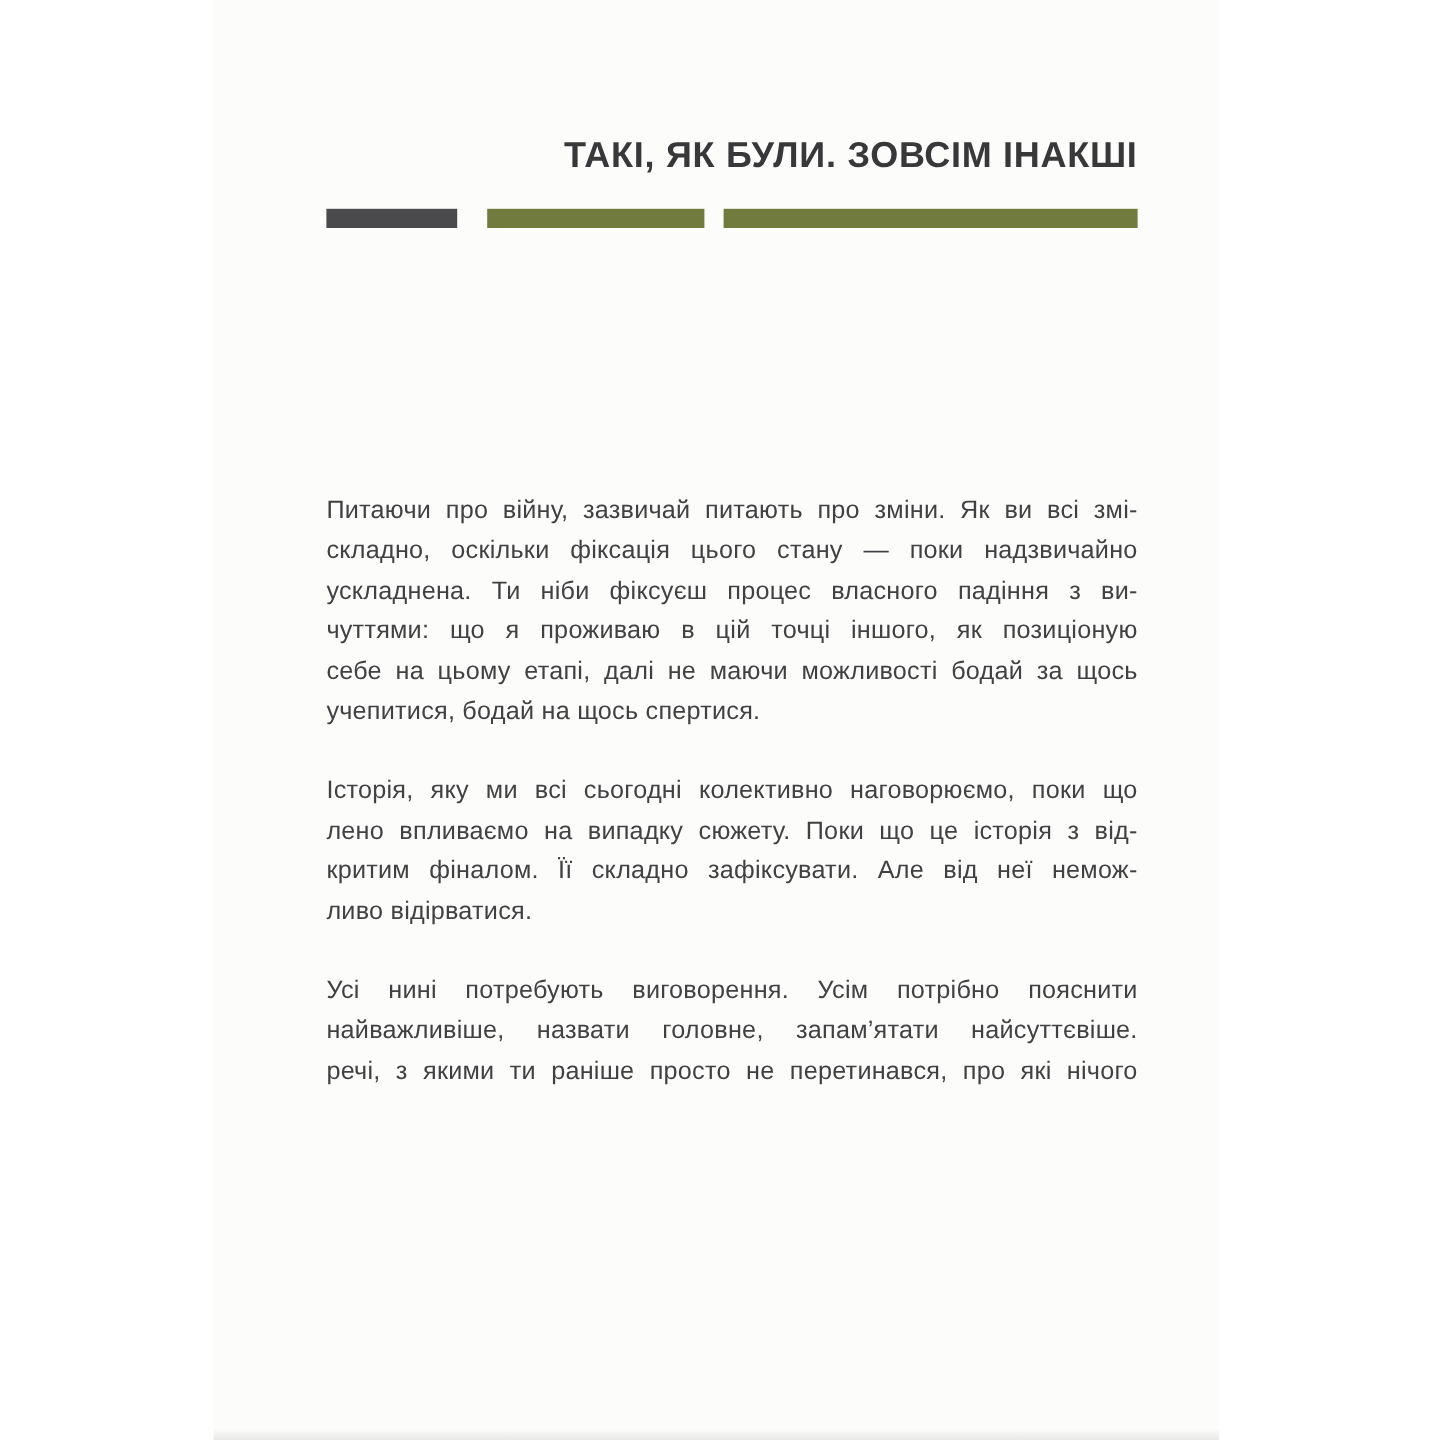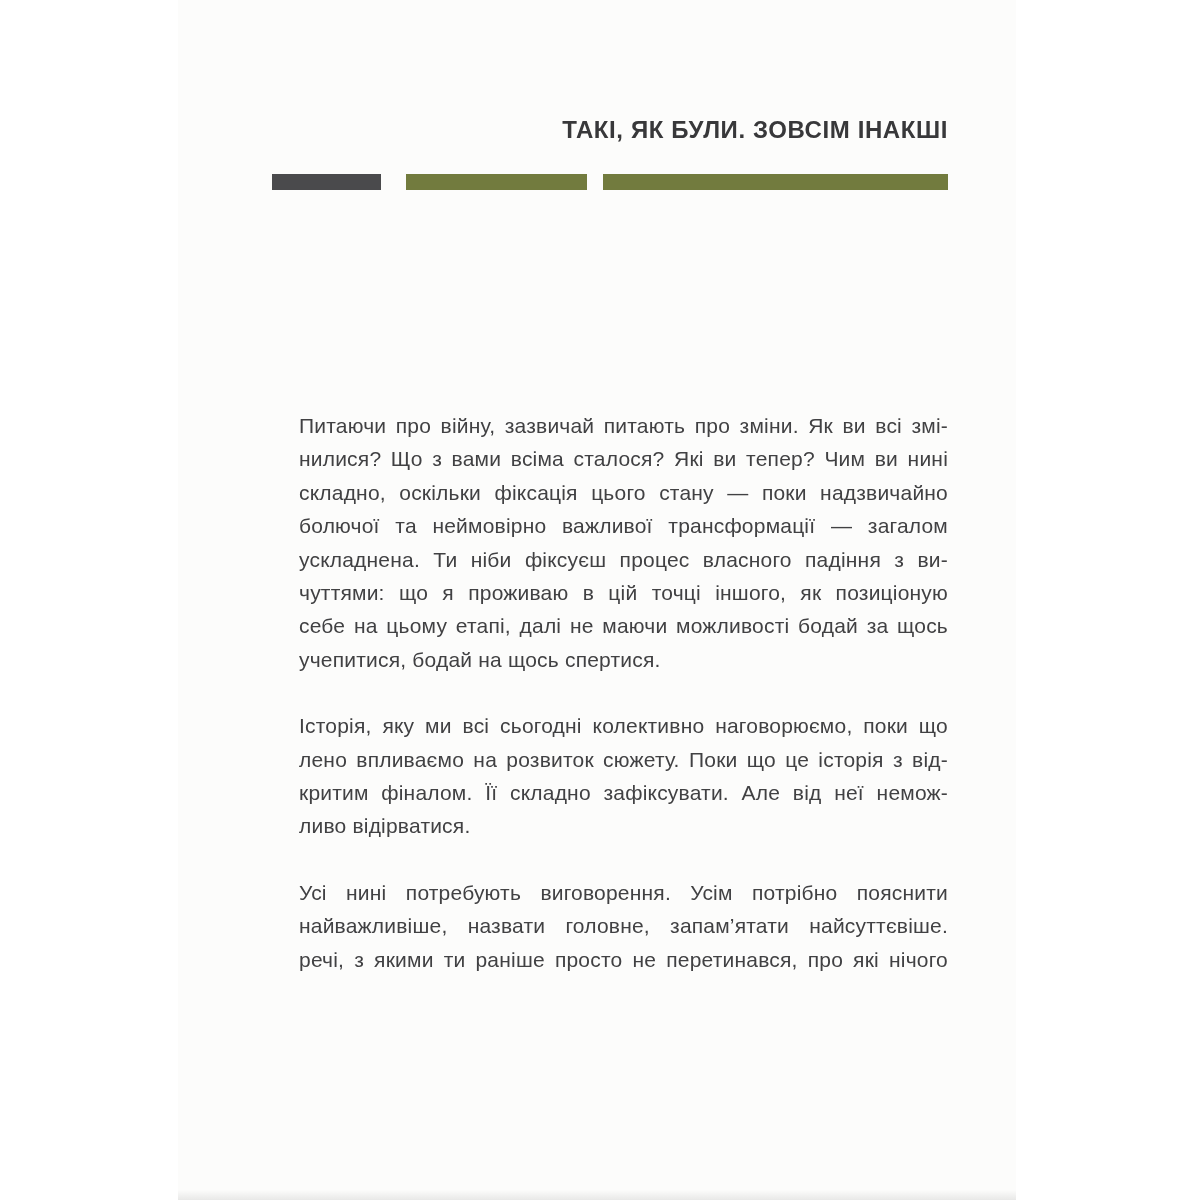--- a/index.html
+++ b/index.html
@@ -35,21 +35,21 @@
   }
   .content-col {
     position: absolute;
     left: 94px;
     width: 676px;
   }
   .chapter-title {
     top: 112px;
     margin: 0;
     text-align: right;
-    font-size: 24px;
+    font-size: 30px;
     line-height: 36px;
     font-weight: 700;
     letter-spacing: 0.6px;
   }
   .divider-bars {
     top: 174px;
     height: 17px;
   }
   .bar {
     position: absolute;
@@ -64,21 +64,20 @@
     font-size: 21px;
     line-height: 33.4px;
     letter-spacing: 0.2px;
   }
   .paragraph {
     margin: 0 0 33px 0;
   }
   .text-line {
     text-align: justify;
     text-align-last: justify;
-    margin-left: 27px;
   }
   .text-line.ragged {
     text-align: right;
     text-align-last: left;
   }
 </style>
 </head>
 <body>
 
 <div class="canvas">
@@ -88,31 +87,29 @@
 
     <div class="content-col divider-bars">
       <div class="bar bar-1" style="background-color: rgb(74, 74, 76);"></div>
       <div class="bar bar-2" style="background-color: rgb(114, 123, 62);"></div>
       <div class="bar bar-3" style="background-color: rgb(114, 123, 62);"></div>
     </div>
 
     <div class="content-col body-text" id="paragraphs-container" style="color: rgb(65, 65, 67);">
         <div class="paragraph">
           <div class="text-line">Питаючи про війну, зазвичай питають про зміни. Як ви всі змі-</div>
-          <div class="text-line">нилися? Що з вами всіма сталося? Які ви тепер? Чим ви нині</div>
           <div class="text-line">складно, оскільки фіксація цього стану — поки надзвичайно</div>
-          <div class="text-line">болючої та неймовірно важливої трансформації — загалом</div>
           <div class="text-line">ускладнена. Ти ніби фіксуєш процес власного падіння з ви-</div>
           <div class="text-line">чуттями: що я проживаю в цій точці іншого, як позиціоную</div>
           <div class="text-line">себе на цьому етапі, далі не маючи можливості бодай за щось</div>
           <div class="text-line ragged">учепитися, бодай на щось спертися.</div>
         </div>
         <div class="paragraph">
           <div class="text-line">Історія, яку ми всі сьогодні колективно наговорюємо, поки що</div>
-          <div class="text-line">лено впливаємо на розвиток сюжету. Поки що це історія з від-</div>
+          <div class="text-line">лено впливаємо на випадку сюжету. Поки що це історія з від-</div>
           <div class="text-line">критим фіналом. Її складно зафіксувати. Але від неї немож-</div>
           <div class="text-line ragged">ливо відірватися.</div>
         </div>
         <div class="paragraph">
           <div class="text-line">Усі нині потребують виговорення. Усім потрібно пояснити</div>
           <div class="text-line">найважливіше, назвати головне, запам’ятати найсуттєвіше.</div>
           <div class="text-line">речі, з якими ти раніше просто не перетинався, про які нічого</div>
         </div>
       </div>
 

